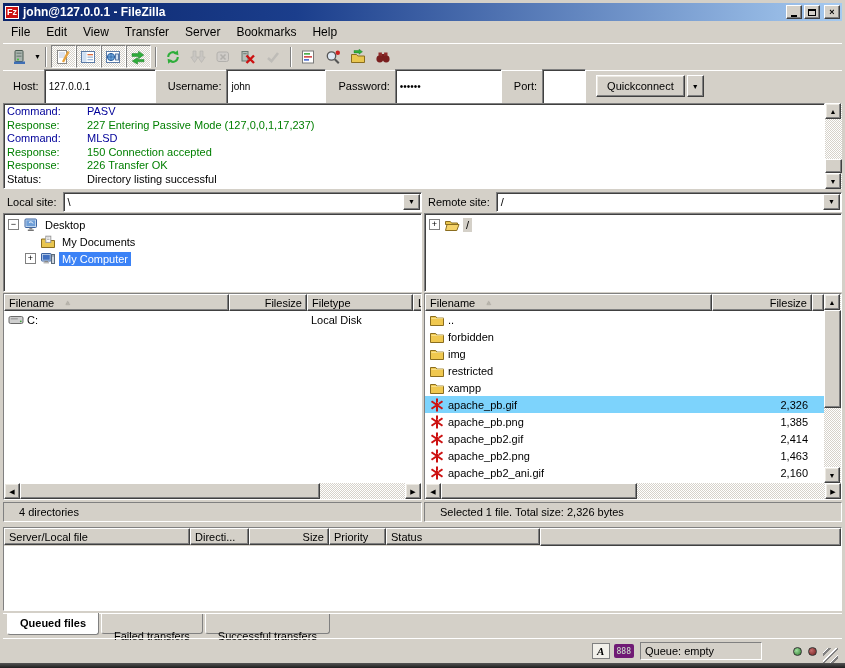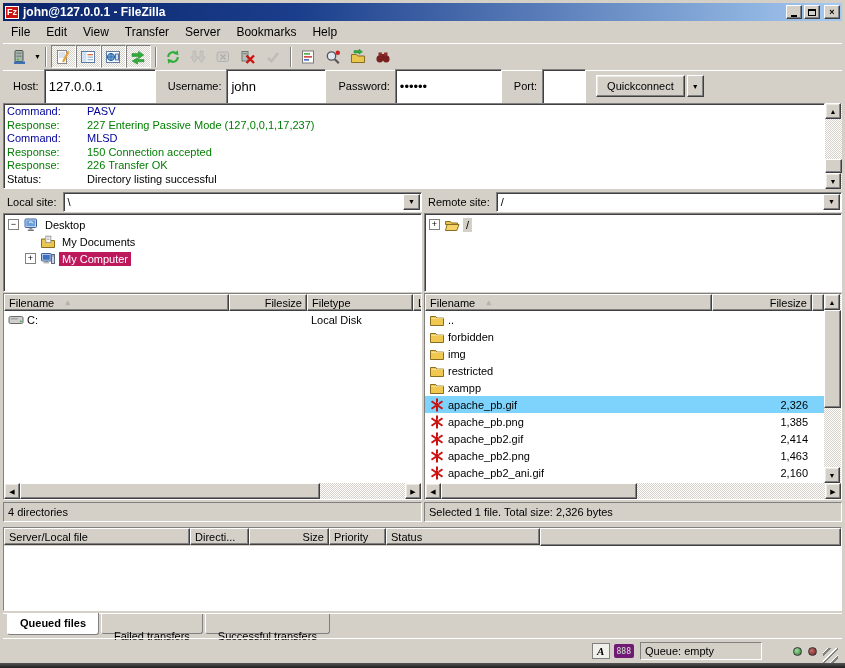--- a/index.html
+++ b/index.html
@@ -24,21 +24,21 @@
   .tbtn.pressed{border-color:#808080 #fff #fff #808080;background-image:conic-gradient(#fff 25%,#d6d2ca 0 50%,#fff 0 75%,#d6d2ca 0);background-size:2px 2px;}
   .tbtn.disabled{opacity:.45;filter:grayscale(1);}
   .ticon{width:16px;height:16px;display:block;}
   .ticon svg{width:16px;height:16px;display:block;}
   .tdrop{font-size:7px;margin-left:2px;}
   .tsep{width:0;height:20px;border-left:1px solid #808080;border-right:1px solid #fff;margin:0 4px;}
 
   
   .qcbar{position:absolute;left:3px;top:70px;width:839px;height:31px;display:flex;align-items:center;border-top:1px solid #fff;padding-left:10px;}
   .qclabel{margin-right:5px;}
-  .qcinput{height:35px;border:1px solid;border-color:#808080 #fff #fff #808080;box-shadow:inset 1px 1px 0 #404040;background:#fff;padding:2px 4px;font-size:13px;outline:none;}
+  .qcinput{height:35px;border:1px solid;border-color:#808080 #fff #fff #808080;box-shadow:inset 1px 1px 0 #404040;background:#fff;padding:2px 4px;font-size:10px;outline:none;}
   .qcbtn{height:22px;padding:0 10px;background:#d4d0c8;border:1px solid;border-color:#fff #404040 #404040 #fff;box-shadow:inset -1px -1px 0 #808080,inset 1px 1px 0 #ece9e2;font-size:11px;}
   .qcdrop{width:17px;height:22px;background:#d4d0c8;border:1px solid;border-color:#fff #404040 #404040 #fff;box-shadow:inset -1px -1px 0 #808080;display:flex;align-items:center;justify-content:center;font-size:7px;margin-left:2px;}
 
   
   .logpane{position:absolute;left:3px;top:103px;width:839px;height:86px;display:flex;}
   .logbody{flex:1;background:#fff;border:1px solid;border-color:#808080 #fff #fff #808080;box-shadow:inset 1px 1px 0 #404040;padding:1px 0 0 3px;overflow:hidden;}
   .logline{display:flex;line-height:13.5px;white-space:nowrap;}
   .loglab{width:80px;flex:none;}
   .logline.command{color:#000099;}
   .logline.response{color:#007f00;}
@@ -59,39 +59,39 @@
   .combo{flex:1;height:20px;display:flex;background:#fff;border:1px solid;border-color:#808080 #fff #fff #808080;box-shadow:inset 1px 1px 0 #404040;align-items:center;}
   .combotext{flex:1;padding-left:4px;}
   .combobtn{width:17px;height:16px;margin:1px;background:#d4d0c8;border:1px solid;border-color:#fff #404040 #404040 #fff;box-shadow:inset -1px -1px 0 #808080;display:flex;align-items:center;justify-content:center;font-size:7px;flex:none;}
   .treebox{position:absolute;left:0;top:22px;right:0;height:79px;background:#fff;border:1px solid;border-color:#808080 #fff #fff #808080;box-shadow:inset 1px 1px 0 #404040;overflow:hidden;padding-top:2px;}
   .trow{display:flex;align-items:center;height:17px;white-space:nowrap;}
   .exp{width:11px;height:11px;border:1px solid #808080;background:#fff;display:flex;align-items:center;justify-content:center;font-size:9px;line-height:1;margin-right:4px;flex:none;}
   .exp.hid{visibility:hidden;}
   .ticn{width:16px;height:16px;margin-right:3px;flex:none;}
   .ticn svg{width:16px;height:16px;display:block;}
   .tlb{padding:1px 3px;}
-  .tlb.sel{background:#be185d;color:#fff;}
+  .tlb.sel{background:#3b82f6;color:#fff;}
   .tlb.foc{background:#d4d0c8;}
 
   .listbox{position:absolute;left:0;top:102px;right:0;height:207px;border:1px solid;border-color:#808080 #fff #fff #808080;box-shadow:inset 1px 1px 0 #404040;background:#fff;display:flex;flex-direction:column;overflow:hidden;}
   .listmain{flex:1;display:flex;overflow:hidden;}
   .listcontent{flex:1;display:flex;flex-direction:column;overflow:hidden;}
   .lheader{height:17px;display:flex;flex:none;background:#d4d0c8;overflow:hidden;}
   .hcell{height:17px;flex:none;background:#d4d0c8;border:1px solid;border-color:#fff #404040 #404040 #fff;box-shadow:inset -1px -1px 0 #808080;display:flex;align-items:center;padding:0 4px;white-space:nowrap;overflow:hidden;}
   .hcell.r{justify-content:flex-end;}
   .hfill{flex:1;background:#d4d0c8;border:1px solid;border-color:#fff #404040 #404040 #fff;box-shadow:inset -1px -1px 0 #808080;}
   .sort{font-size:7px;color:#b8b4ac;margin-left:10px;text-shadow:0 0 1px #8f8b83;}
   .lbody{flex:1;background:#fff;overflow:hidden;}
   .lrow{display:flex;align-items:center;height:17px;white-space:nowrap;}
   .lrow.sel{background:#7dd3fc;}
   .lcell{padding:0 4px;overflow:hidden;flex:none;display:flex;align-items:center;}
   .lcell.r{justify-content:flex-end;}
   .lic{width:16px;height:16px;margin-right:3px;flex:none;}
   .lic svg{width:16px;height:16px;display:block;}
-  .statuspanel{position:absolute;left:0;top:311px;right:0;height:20px;border:1px solid;border-color:#808080 #fff #fff #808080;background:#d4d0c8;display:flex;align-items:center;padding-left:4px;}
+  .statuspanel{position:absolute;left:0;top:311px;right:0;height:20px;border:1px solid;border-color:#808080 #fff #fff #808080;background:#d4d0c8;display:flex;align-items:center;padding-left:15px;}
 
   
   .queuebox{position:absolute;left:3px;top:527px;width:839px;height:84px;border:1px solid;border-color:#808080 #fff #fff #808080;box-shadow:inset 1px 1px 0 #404040;background:#fff;display:flex;flex-direction:column;overflow:hidden;}
   .qheader{height:18px;flex:none;display:flex;background:#d4d0c8;}
   .qbody{flex:1;background:#fff;}
 
   
   .tabsrow{position:absolute;left:3px;top:613px;width:839px;height:23px;display:flex;align-items:flex-start;border-top:1px solid #fff;padding-left:4px;}
   .tab{height:20px;padding:16px 12px 0;background:#d4d0c8;border:1px solid;border-color:#ece9e2 #808080 #808080 #fff;border-top:none;margin-right:2px;border-radius:0 0 3px 3px;}
   .tab.active{background:#fff;font-weight:bold;height:22px;border-color:#fff #808080 #808080 #fff;position:relative;top:-1px;padding-top:4px;}

